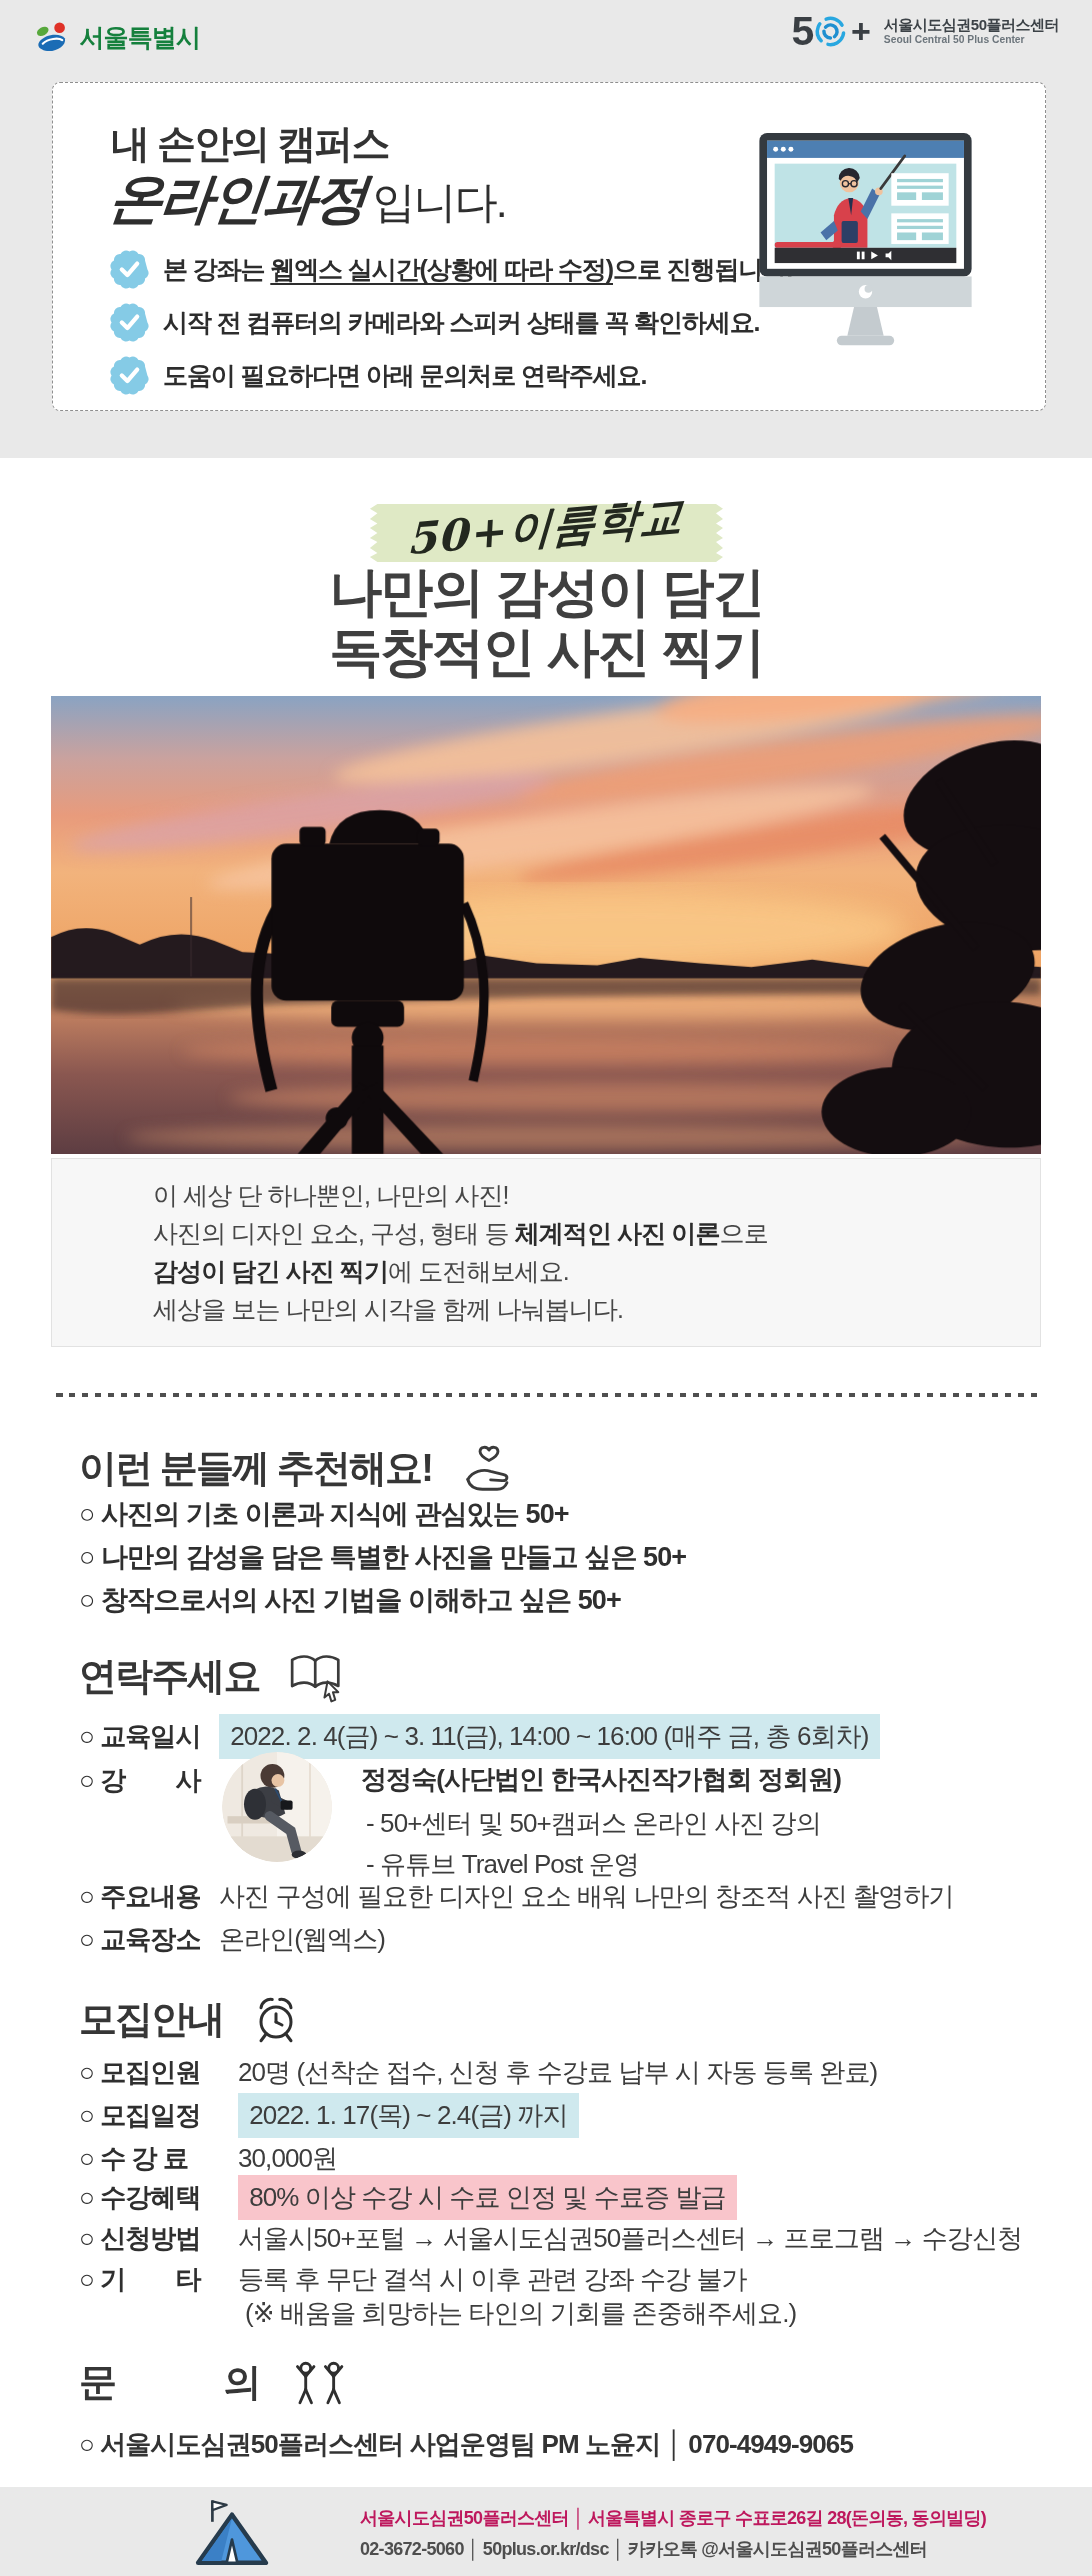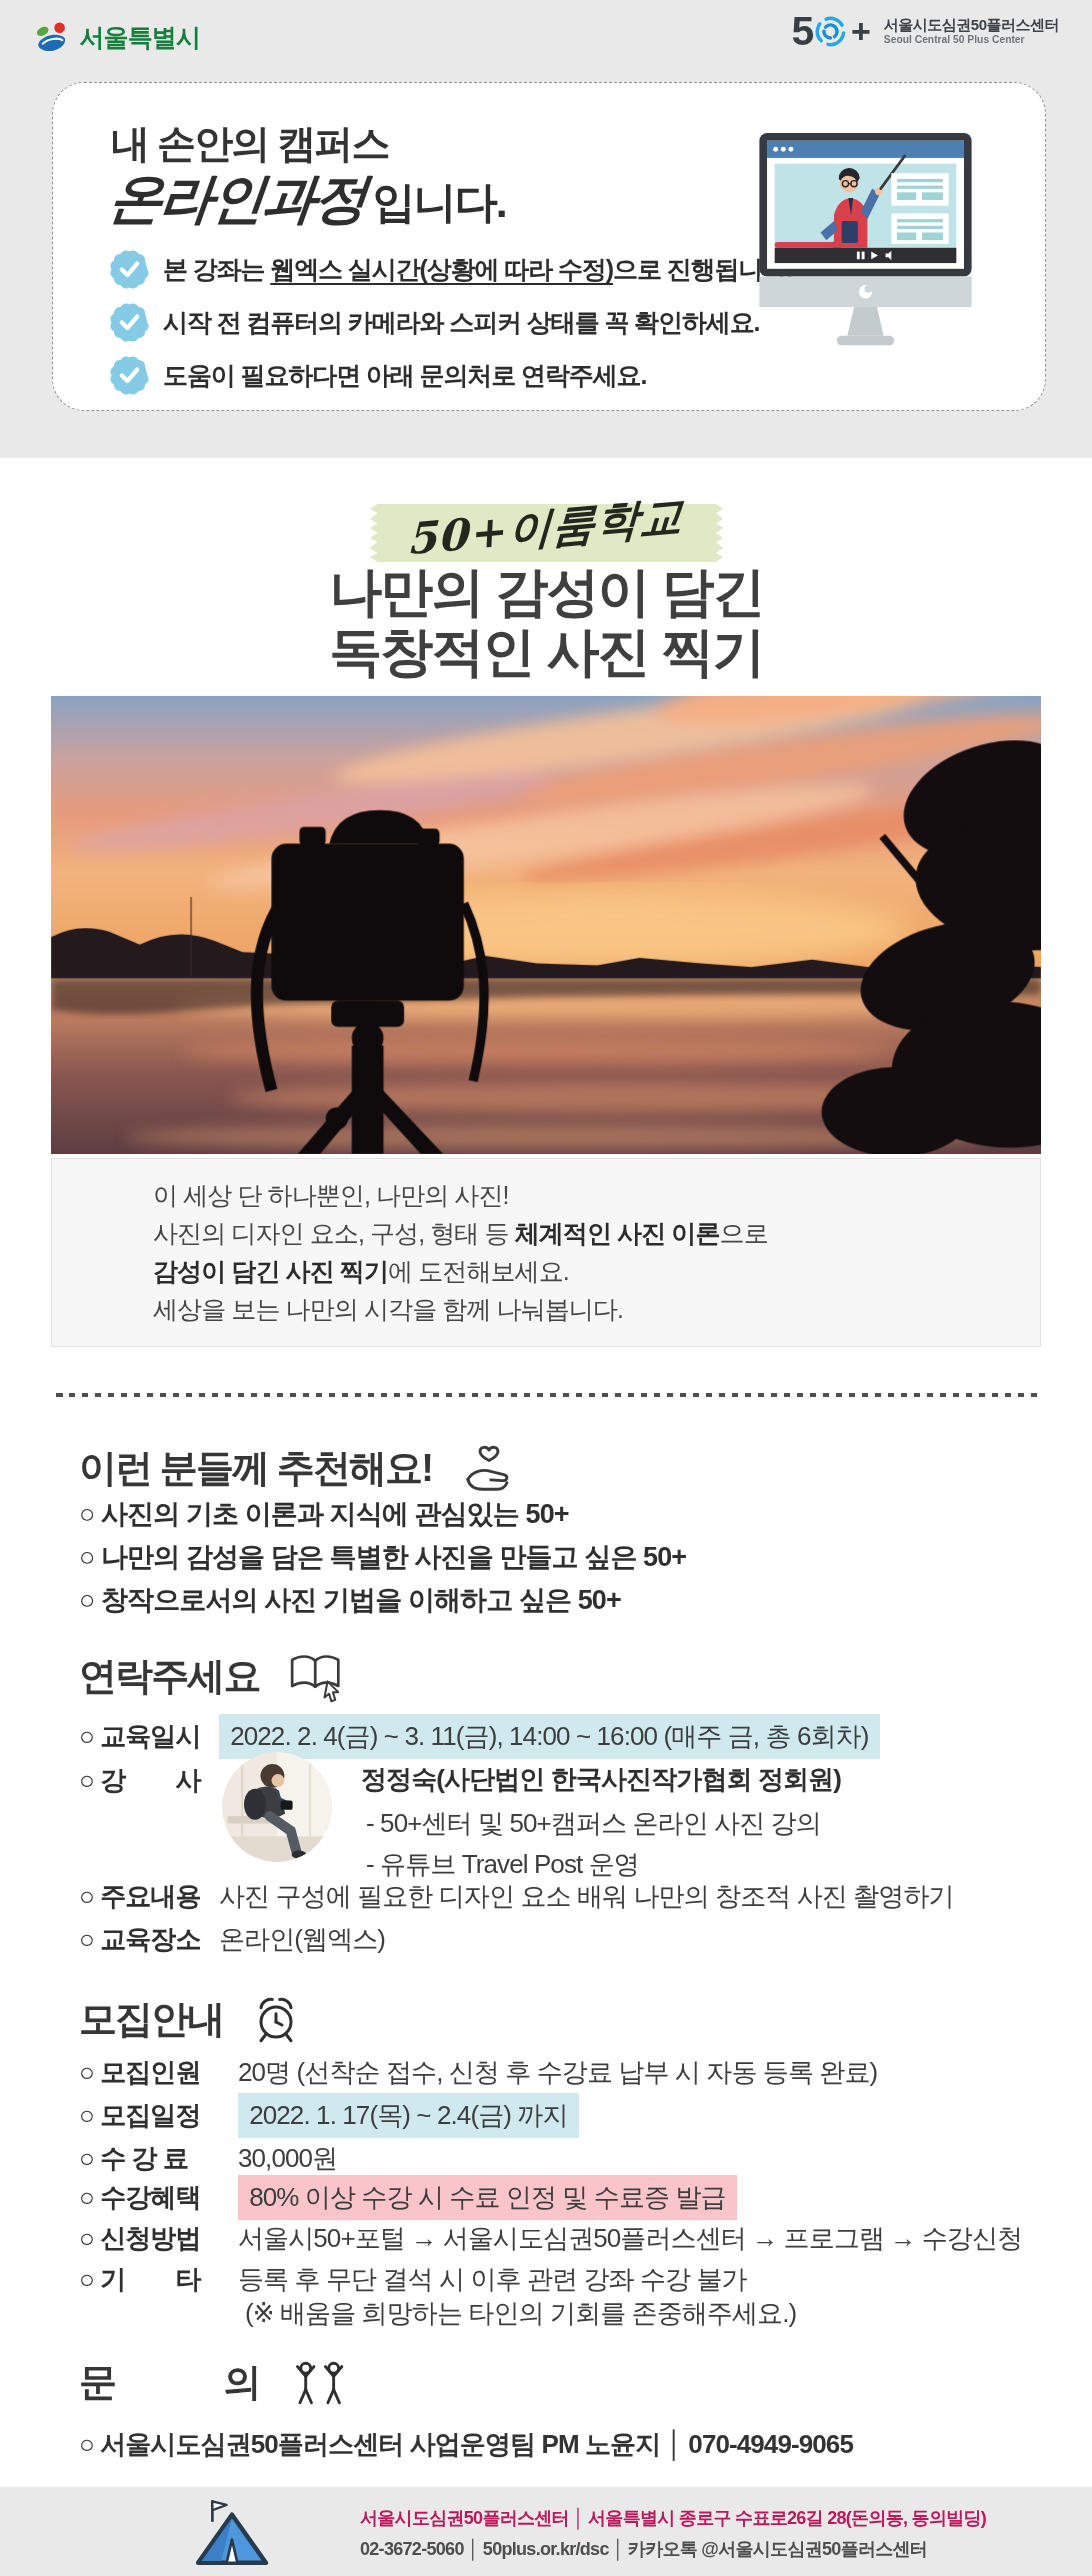--- a/index.html
+++ b/index.html
@@ -12,25 +12,25 @@
   .seoul-logo .txt{font-size:25px;font-weight:800;color:#15803d;letter-spacing:-0.9px;}
   .center-logo{position:absolute;right:34px;top:7.5px;display:flex;align-items:center;gap:9.3px;}
   .center-logo .num{font-size:41px;font-weight:800;color:#3a3f44;letter-spacing:-1.9px;display:flex;align-items:center;}
   .center-logo .plus{font-size:34px;font-weight:800;color:#3a3f44;margin-left:1.9px;}
   .center-logo .names{display:flex;flex-direction:column;line-height:1.15;margin-left:5.6px;}
   .center-logo .ko{font-size:15px;font-weight:800;color:#3c4247;letter-spacing:-0.5px;}
   .center-logo .en{font-size:10.3px;font-weight:600;color:#6c757c;}
 
   
   .intro-box{position:absolute;left:52px;top:82px;width:994px;height:329px;background:#ffffff;
-             border:1.9px dashed #8f8f8f;border-radius:32px;box-sizing:border-box;}
+             border:1.9px dashed #8f8f8f;border-radius:8px;box-sizing:border-box;}
   .intro-t1{position:absolute;left:58px;top:34px;font-size:39px;font-weight:800;color:#333333;letter-spacing:-1.9px;}
   .intro-t2{position:absolute;left:56px;top:80px;display:flex;align-items:baseline;}
   .intro-t2 .em{font-size:54px;font-weight:900;color:#2e2e2e;font-style:italic;transform:skewX(-6deg);display:inline-block;letter-spacing:-2.8px;}
-  .intro-t2 .rest{font-size:43px;font-weight:700;color:#2e2e2e;letter-spacing:-1.9px;margin-left:7.5px;}
+  .intro-t2 .rest{font-size:43px;font-weight:400;color:#2e2e2e;letter-spacing:-1.9px;margin-left:7.5px;}
   .checks{position:absolute;left:56px;top:166px;display:flex;flex-direction:column;gap:12px;}
   .check-row{display:flex;align-items:center;gap:13px;white-space:nowrap;}
   .check-row p{margin:0;font-size:25px;font-weight:600;color:#2d2d2d;letter-spacing:-1.1px;}
   .check-row .u{text-decoration:underline;text-underline-offset:4.7px;text-decoration-thickness:2.3px;font-weight:700;}
   .monitor{position:absolute;left:693px;top:50px;}
 
   
   .ribbon{position:absolute;left:50%;top:504px;transform:translateX(-50%);width:355px;height:58px;
           background:#dfe9c5;
           clip-path:polygon(8.4px 0,0.9px 4.7px,8.4px 9.3px,0.9px 15px,8.4px 19.6px,0.9px 24px,8.4px 29px,0.9px 34px,8.4px 38px,0.9px 44px,8.4px 49px,0.9px 53px,8.4px 58px,

